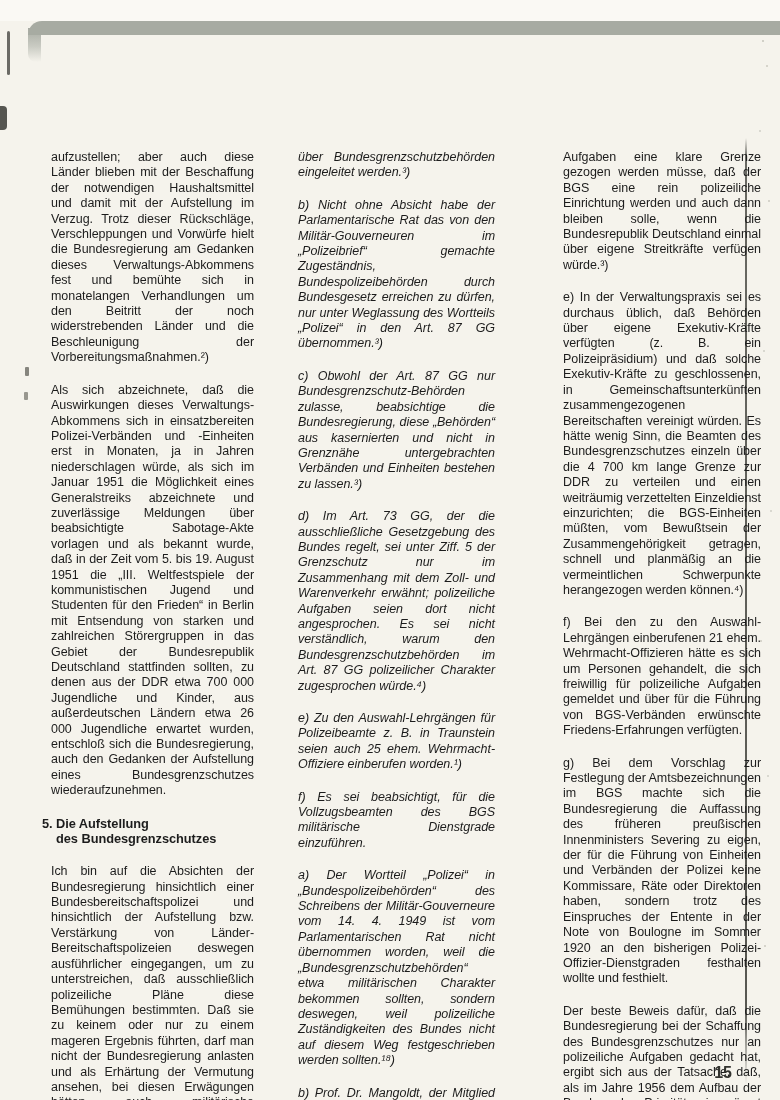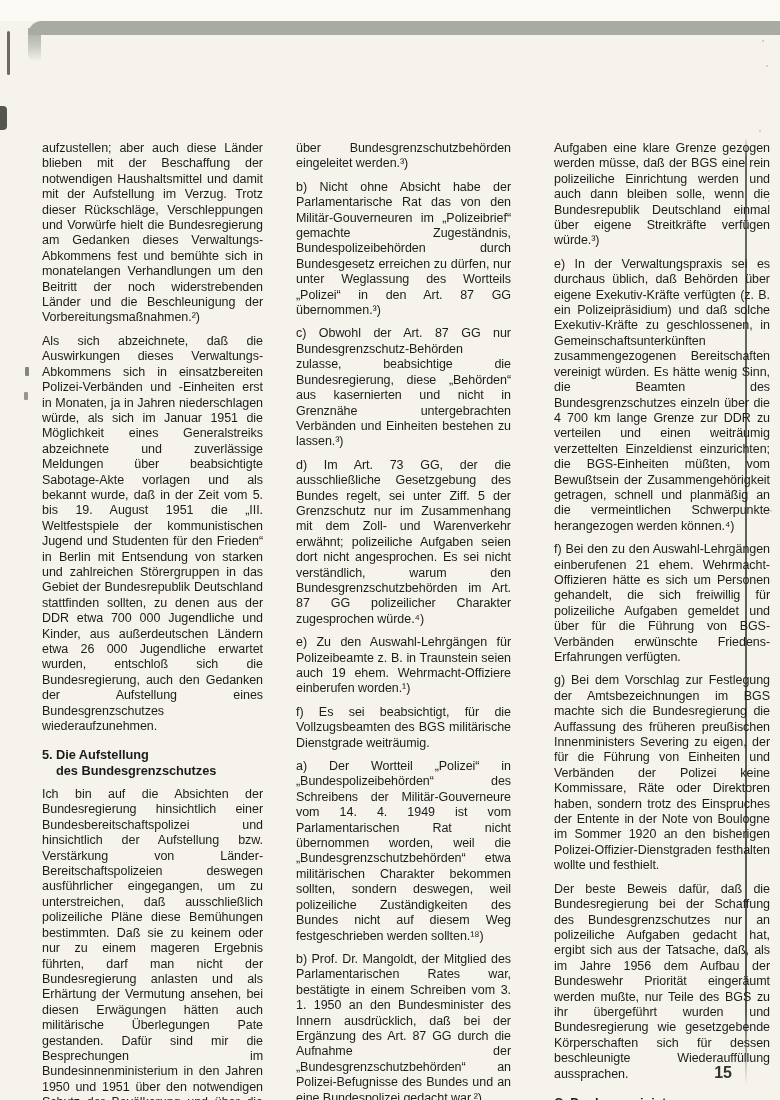--- a/index.html
+++ b/index.html
@@ -40,24 +40,24 @@
       -4px 1005px rgba(140,140,128,.35); }
   
   .rule-right { position: absolute; left: 745px; top: 138px; width: 2px; height: 947px;
     background: linear-gradient(to bottom, rgba(70,70,64,0) 0%, rgba(70,70,64,.8) 2%,
       rgba(60,60,54,.85) 92%, rgba(60,60,54,0) 100%); }
 
   .col { position: absolute; top: 133px; height: 967px; overflow: hidden;
     font-size: 12.5px; line-height: 15.4px; letter-spacing: -0.05px;
     hyphens: auto; -webkit-hyphens: auto; }
   .col-1 { left: 34px;  width: 237px; }
-  .col-2 { left: 288px; width: 231px; }
+  .col-2 { left: 281px; width: 231px; font-style: italic; }
   .col-3 { left: 546px; width: 232px; }
 
-  .blk { margin: 8px; }
+  .blk { margin: 17px; }
   .blk.p { text-align: justify; }
   .blk.p + .blk.p { margin-top: 1px; }
   .blk.h { font-weight: 700; white-space: pre-wrap; margin: 13px 8px 7px;
     font-size: 12.8px; line-height: 15.8px; text-align: left; }
   .blk.gap { margin-top: 8px; }
 
   .page-number { position: absolute; left: 700px; top: 1064px; width: 32px;
     text-align: right; font-size: 16px; font-weight: 700; color: #33332f; }
 </style>
 </head>
@@ -78,22 +78,22 @@
     <div class="blk p" lang="de">Als sich abzeichnete, daß die Auswirkungen dieses Verwaltungs-Abkommens sich in einsatzbereiten Polizei-Verbänden und -Einheiten erst in Monaten, ja in Jahren niederschlagen würde, als sich im Januar 1951 die Möglichkeit eines Generalstreiks abzeichnete und zuverlässige Meldungen über beabsichtigte Sabotage-Akte vorlagen und als bekannt wurde, daß in der Zeit vom 5. bis 19. August 1951 die „III. Weltfestspiele der kommunistischen Jugend und Studenten für den Frieden“ in Berlin mit Entsendung von starken und zahlreichen Störergruppen in das Gebiet der Bundesrepublik Deutschland stattfinden sollten, zu denen aus der DDR etwa 700 000 Jugendliche und Kinder, aus außerdeutschen Ländern etwa 26 000 Jugendliche erwartet wurden, entschloß sich die Bundesregierung, auch den Gedanken der Aufstellung eines Bundesgrenzschutzes wiederaufzunehmen.</div>
     <div class="blk h" lang="de">5. Die Aufstellung
     des Bundesgrenzschutzes</div>
     <div class="blk p" lang="de">Ich bin auf die Absichten der Bundesregierung hinsichtlich einer Bundesbereitschaftspolizei und hinsichtlich der Aufstellung bzw. Verstärkung von Länder-Bereitschaftspolizeien deswegen ausführlicher eingegangen, um zu unterstreichen, daß ausschließlich polizeiliche Pläne diese Bemühungen bestimmten. Daß sie zu keinem oder nur zu einem mageren Ergebnis führten, darf man nicht der Bundesregierung anlasten und als Erhärtung der Vermutung ansehen, bei diesen Erwägungen hätten auch militärische Überlegungen Pate gestanden. Dafür sind mir die Besprechungen im Bundesinnenministerium in den Jahren 1950 und 1951 über den notwendigen Schutz der Bevölkerung und über die Bewahrung der freiheitlichen demokratischen Grundordnung noch in zu guter Erinnerung. Trotzdem wurden die polizeilichen Absichten der Bundesregierung besonders während der Lesungen des 1. BGS-Gesetzes im Deutschen Bundestag u. a. mit folgenden Argumenten in Zweifel gezogen:</div>
   </div>
 <div class="col col-2">
     <div class="blk p" lang="de">über Bundesgrenzschutzbehörden eingeleitet werden.³)</div>
     <div class="blk p" lang="de">b) Nicht ohne Absicht habe der Parlamentarische Rat das von den Militär-Gouverneuren im „Polizeibrief“ gemachte Zugeständnis, Bundespolizeibehörden durch Bundesgesetz erreichen zu dürfen, nur unter Weglassung des Wortteils „Polizei“ in den Art. 87 GG übernommen.³)</div>
     <div class="blk p" lang="de">c) Obwohl der Art. 87 GG nur Bundesgrenzschutz-Behörden zulasse, beabsichtige die Bundesregierung, diese „Behörden“ aus kasernierten und nicht in Grenznähe untergebrachten Verbänden und Einheiten bestehen zu lassen.³)</div>
     <div class="blk p" lang="de">d) Im Art. 73 GG, der die ausschließliche Gesetzgebung des Bundes regelt, sei unter Ziff. 5 der Grenzschutz nur im Zusammenhang mit dem Zoll- und Warenverkehr erwähnt; polizeiliche Aufgaben seien dort nicht angesprochen. Es sei nicht verständlich, warum den Bundesgrenzschutzbehörden im Art. 87 GG polizeilicher Charakter zugesprochen würde.⁴)</div>
-    <div class="blk p" lang="de">e) Zu den Auswahl-Lehrgängen für Polizeibeamte z. B. in Traunstein seien auch 19 ehem. Wehrmacht-Offiziere einberufen worden.¹)</div>
-    <div class="blk p" lang="de">f) Es sei beabsichtigt, für die Vollzugsbeamten des BGS militärische Dienstgrade weiträumig.</div>
+    <div class="blk p" lang="de">e) Zu den Auswahl-Lehrgängen für Polizeibeamte z. B. in Traunstein seien auch 25 ehem. Wehrmacht-Offiziere einberufen worden.¹)</div>
+    <div class="blk p" lang="de">f) Es sei beabsichtigt, für die Vollzugsbeamten des BGS militärische Dienstgrade einzuführen.</div>
     <div class="blk p" lang="de">a) Der Wortteil „Polizei“ in „Bundespolizeibehörden“ des Schreibens der Militär-Gouverneure vom 14. 4. 1949 ist vom Parlamentarischen Rat nicht übernommen worden, weil die „Bundesgrenzschutzbehörden“ etwa militärischen Charakter bekommen sollten, sondern deswegen, weil polizeiliche Zuständigkeiten des Bundes nicht auf diesem Weg festgeschrieben werden sollten.¹⁸)</div>
     <div class="blk p" lang="de">b) Prof. Dr. Mangoldt, der Mitglied des Parlamentarischen Rates war, bestätigte in einem Schreiben vom 3. 1. 1950 an den Bundesminister des Innern ausdrücklich, daß bei der Ergänzung des Art. 87 GG durch die Aufnahme der „Bundesgrenzschutzbehörden“ an Polizei-Befugnisse des Bundes und an eine Bundespolizei gedacht war.²)</div>
     <div class="blk p" lang="de">c) Aus der Zulassung einer Mehrzahl von BGS-Behörden sollte ersichtlich gemacht werden, daß es sich nicht um eine Zentralbehörde handeln sollte, sondern darum, daß der Bund für Zwecke des Grenzschutzes einen bundeseigenen Unterbau schaffen durfte.⁴)</div>
   </div>
 <div class="col col-3">
     <div class="blk p" lang="de">Aufgaben eine klare Grenze gezogen werden müsse, daß der BGS eine rein polizeiliche Einrichtung werden und auch dann bleiben solle, wenn die Bundesrepublik Deutschland einmal über eigene Streitkräfte verfügen würde.³)</div>
     <div class="blk p" lang="de">e) In der Verwaltungspraxis sei es durchaus üblich, daß Behörden über eigene Exekutiv-Kräfte verfügten (z. B. ein Polizeipräsidium) und daß solche Exekutiv-Kräfte zu geschlossenen, in Gemeinschaftsunterkünften zusammengezogenen Bereitschaften vereinigt würden. Es hätte wenig Sinn, die Beamten des Bundesgrenzschutzes einzeln über die 4 700 km lange Grenze zur DDR zu verteilen und einen weiträumig verzettelten Einzeldienst einzurichten; die BGS-Einheiten müßten, vom Bewußtsein der Zusammengehörigkeit getragen, schnell und planmäßig an die vermeintlichen Schwerpunkte herangezogen werden können.⁴)</div>
     <div class="blk p" lang="de">f) Bei den zu den Auswahl-Lehrgängen einberufenen 21 ehem. Wehrmacht-Offizieren hätte es sich um Personen gehandelt, die sich freiwillig für polizeiliche Aufgaben gemeldet und über für die Führung von BGS-Verbänden erwünschte Friedens-Erfahrungen verfügten.</div>
     <div class="blk p" lang="de">g) Bei dem Vorschlag zur Festlegung der Amtsbezeichnungen im BGS machte sich die Bundesregierung die Auffassung des früheren preußischen Innenministers Severing zu eigen, der für die Führung von Einheiten und Verbänden der Polizei keine Kommissare, Räte oder Direktoren haben, sondern trotz des Einspruches der Entente in der Note von Boulogne im Sommer 1920 an den bisherigen Polizei-Offizier-Dienstgraden festhalten wollte und festhielt.</div>
     <div class="blk p" lang="de">Der beste Beweis dafür, daß die Bundesregierung bei der Schaffung des Bundesgrenzschutzes nur an polizeiliche Aufgaben gedacht hat, ergibt sich aus der Tatsache, daß, als im Jahre 1956 dem Aufbau der Bundeswehr Priorität eingeräumt werden mußte, nur Teile des BGS zu ihr übergeführt wurden und Bundesregierung wie gesetzgebende Körperschaften sich für dessen beschleunigte Wiederauffüllung aussprachen.</div>

